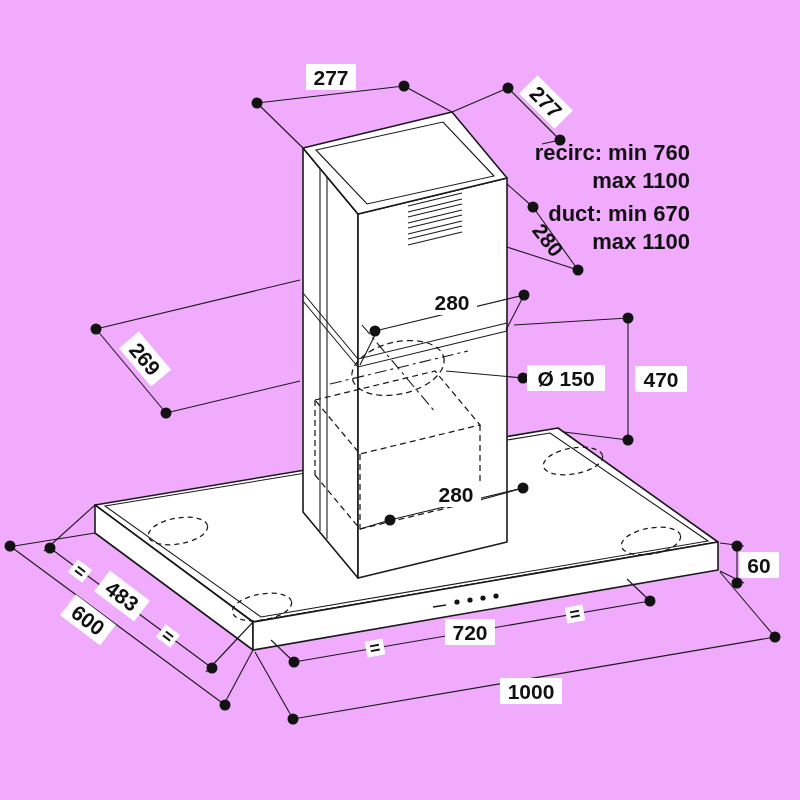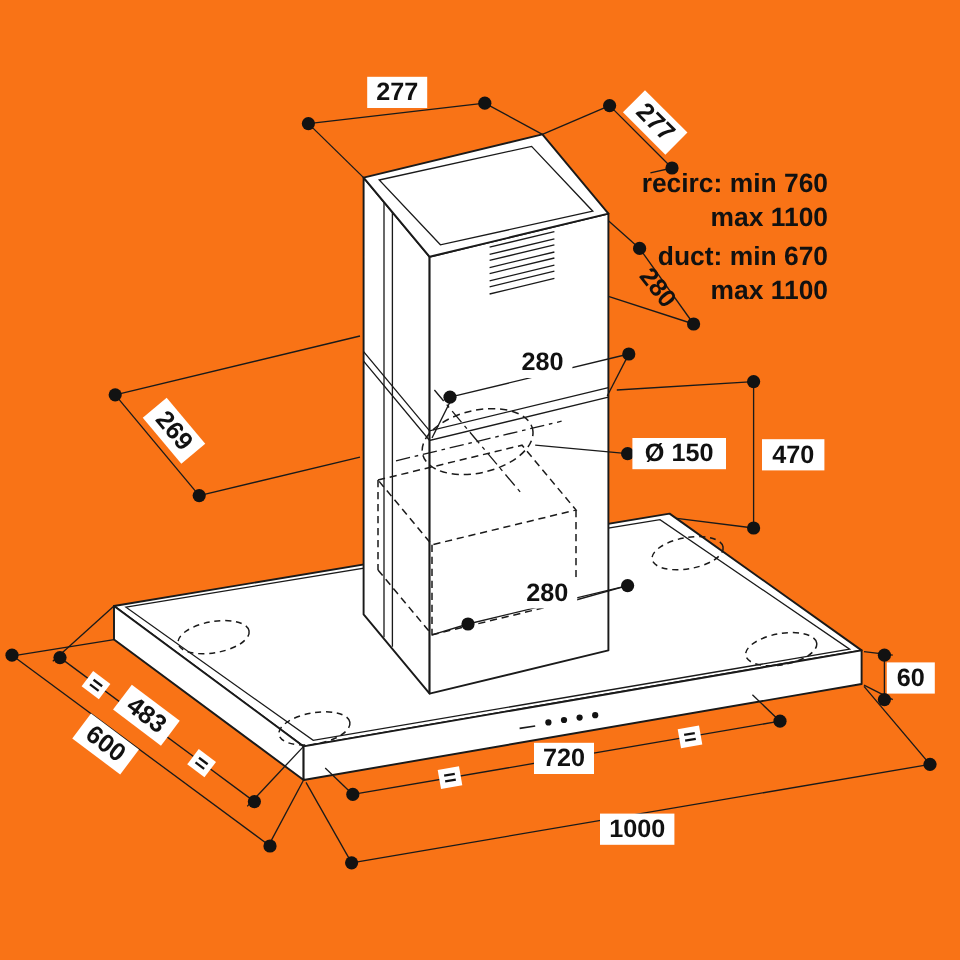--- a/index.html
+++ b/index.html
@@ -1,16 +1,16 @@
 <!DOCTYPE html>
 <html><head>
 <meta charset="utf-8">
 <style>
   html,body{margin:0;padding:0;background:#fff;}
-  .canvas{position:relative;width:800px;height:800px;background:#f97316;overflow:hidden;}
+  .canvas{position:relative;width:800px;height:800px;background:#f0abfc;overflow:hidden;}
   svg{display:block;}
   .outline{fill:#ffffff;stroke:#1a1a1a;stroke-width:1.6;stroke-linejoin:round;}
   .line{stroke:#1a1a1a;stroke-width:1.4;fill:none;}
   .thin{stroke:#1a1a1a;stroke-width:1.1;fill:none;}
   .dashed{stroke:#1a1a1a;stroke-width:1.25;fill:none;stroke-dasharray:6 4;}
   .lampdash{stroke:#1a1a1a;stroke-width:1.25;fill:none;stroke-dasharray:5 4;}
   .dashdot{stroke:#1a1a1a;stroke-width:1.1;fill:none;stroke-dasharray:12 4 3 4;}
   .dot{fill:#121212;stroke:none;}
   text{font-family:"Liberation Sans","DejaVu Sans",sans-serif;font-weight:bold;fill:#111;}
   .dim{font-size:21px;text-anchor:middle;dominant-baseline:central;}

